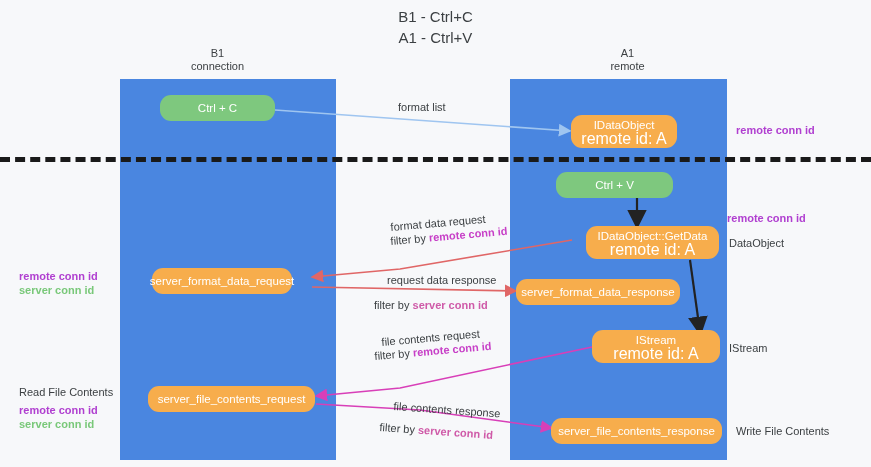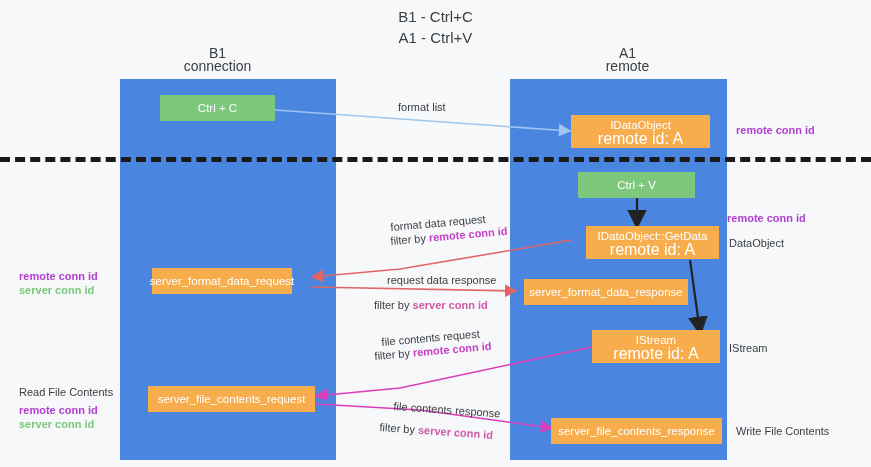--- a/index.html
+++ b/index.html
@@ -9,29 +9,29 @@
     font-family:"Liberation Sans", sans-serif;
     color:#3c4043;
     position:relative;
     overflow:hidden;
   }
   #stage{position:absolute;left:0;top:0;width:871px;height:467px;}
   svg#wires{position:absolute;left:0;top:0;width:871px;height:467px;pointer-events:none;}
 
   .lane{position:absolute;background:#4a86e0;}
   .lane-title{
-    position:absolute;text-align:center;font-size:14px;line-height:13px;
+    position:absolute;text-align:center;font-size:11px;line-height:13px;
     color:#3c4043;white-space:pre-line;
   }
 
   .node{
     position:absolute;box-sizing:border-box;
     display:flex;flex-direction:column;align-items:center;justify-content:center;
     color:#ffffff;font-size:11.5px;line-height:14px;text-align:right;
-    border-radius:0;
+    border-radius:11px;
   }
   .node.green{background:#7ec87e;}
   .node.orange{background:#f7ad4c;}
   .node .l2{font-size:16px;}
 
   .edge-label{
     position:absolute;font-size:11px;line-height:13px;color:#3c4043;
     white-space:nowrap;
   }
   .edge-label.rot{transform-origin:left top;}
@@ -94,39 +94,39 @@
 
     <path d="M592,347 L400,388 L316,396" stroke="#d83fb8" stroke-width="1.6" fill="none" marker-end="url(#ah-mag)"></path>
 
     <path d="M316,404 L420,410 L552,428" stroke="#d83fb8" stroke-width="1.6" fill="none" marker-end="url(#ah-mag)"></path>
   </svg>
 
   <div class="node green" style="left:160px;top:95px;width:115px;height:26px;">
     <span>Ctrl + C</span>
   </div>
 
-  <div class="node orange" style="left:571px;top:115px;width:139px;height:33px;">
+  <div class="node orange" style="left:571px;top:115px;width:106px;height:33px;">
     <span>IDataObject</span>
     <span class="l2">remote id: A</span>
   </div>
 
-  <div class="node green" style="left:578px;top:172px;width:117px;height:26px;">
+  <div class="node green" style="left:556px;top:172px;width:117px;height:26px;">
     <span>Ctrl + V</span>
   </div>
 
   <div class="node orange" style="left:586px;top:226px;width:133px;height:33px;">
     <span>IDataObject::GetData</span>
     <span class="l2">remote id: A</span>
   </div>
 
   <div class="node orange" style="left:152px;top:268px;width:140px;height:26px;">
     <span>server_format_data_request</span>
   </div>
 
-  <div class="node orange" style="left:516px;top:279px;width:164px;height:26px;margin-left:8px;">
+  <div class="node orange" style="left:516px;top:279px;width:164px;height:26px;">
     <span>server_format_data_response</span>
   </div>
 
   <div class="node orange" style="left:592px;top:330px;width:128px;height:33px;">
     <span>IStream</span>
     <span class="l2">remote id: A</span>
   </div>
 
   <div class="node orange" style="left:148px;top:386px;width:167px;height:26px;">
     <span>server_file_contents_request</span>

